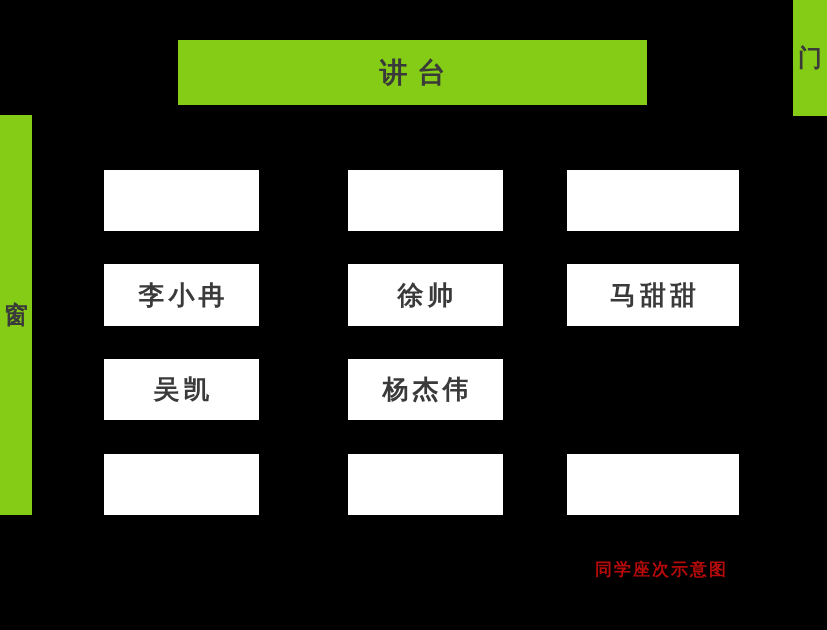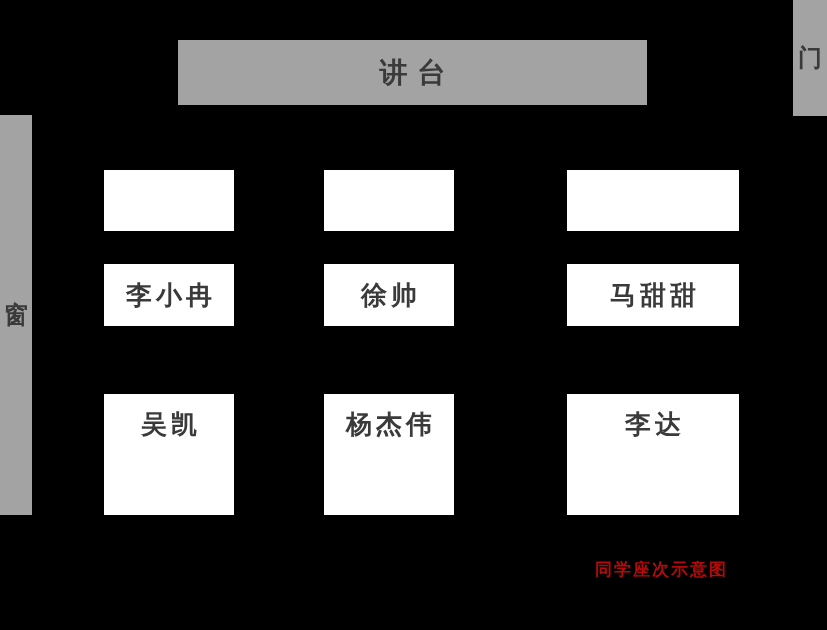--- a/index.html
+++ b/index.html
@@ -6,21 +6,21 @@
   .canvas {
     position: relative;
     width: 827px;
     height: 630px;
     background: #000000;
     overflow: hidden;
     font-family: "Liberation Sans", sans-serif;
   }
   .whitebox {
     position: absolute;
-    background: #a3a3a3;
+    background: #84cc16;
     display: flex;
     align-items: center;
     justify-content: center;
     color: #3a3a3a;
   }
   .podium {
     left: 178px; top: 40px;
     width: 469px; height: 65px;
     font-size: 28px;
     font-weight: 600;
@@ -35,38 +35,38 @@
     font-weight: 600;
   }
   .window {
     left: 0; top: 115px;
     width: 32px; height: 400px;
     font-size: 24px;
     font-weight: 600;
   }
   .seat {
     position: absolute;
-    width: 130px; height: 61px;
+    width: 155px; height: 61px;
     background: #ffffff;
     display: flex;
     align-items: center;
     justify-content: center;
     color: #3a3a3a;
     font-size: 26px;
     font-weight: 600;
     letter-spacing: 4px;
     padding-left: 4px;
     box-sizing: border-box;
   }
   .c1 { left: 104px; }
-  .c2 { left: 324px; }
+  .c2 { left: 348px; }
   .c3 { left: 567px; width: 172px; }
   .r1 { top: 170px; }
   .r2 { top: 264px; height: 62px; }
-  .r3 { top: 359px; margin-top: 35px; }
+  .r3 { top: 359px; }
   .r4 { top: 454px; }
   .caption {
     position: absolute;
     left: 595px; top: 558px;
     color: #b40a0a;
     font-size: 17px;
     font-weight: bold;
     letter-spacing: 2px;
     white-space: nowrap;
   }
@@ -91,21 +91,20 @@
   <div class="seat c1 r1"></div>
   <div class="seat c2 r1"></div>
   <div class="seat c3 r1"></div>
 
   <div class="seat c1 r2">李小冉</div>
   <div class="seat c2 r2">徐帅</div>
   <div class="seat c3 r2">马甜甜</div>
 
   <div class="seat c1 r3">吴凯</div>
   <div class="seat c2 r3">杨杰伟</div>
-  <div class="seat c3 r3">李达</div>
 
   <div class="seat c1 r4"></div>
   <div class="seat c2 r4"></div>
   <div class="seat c3 r4"></div>
 
   <div class="caption">同学座次示意图</div>
 
 </div>
 
 </body></html>

